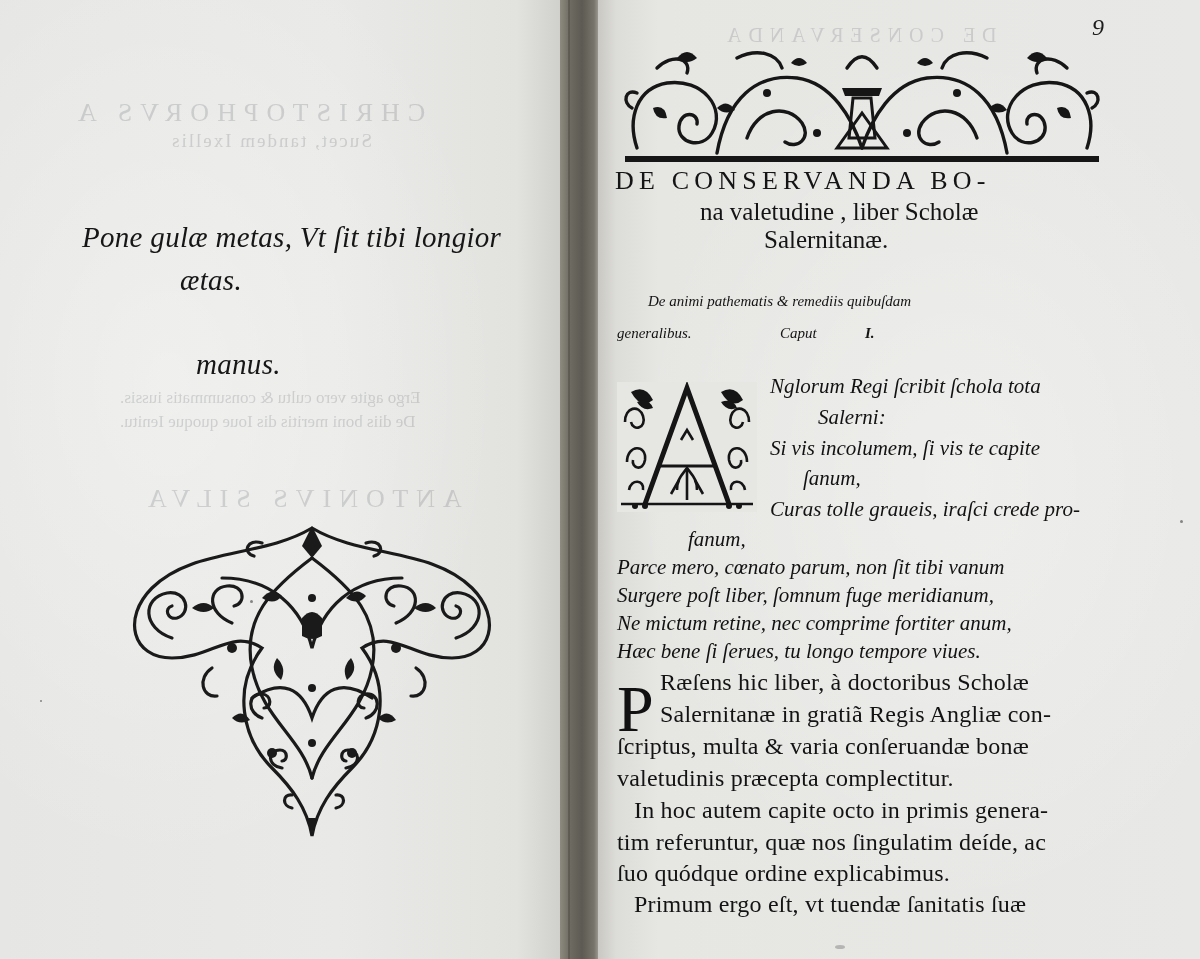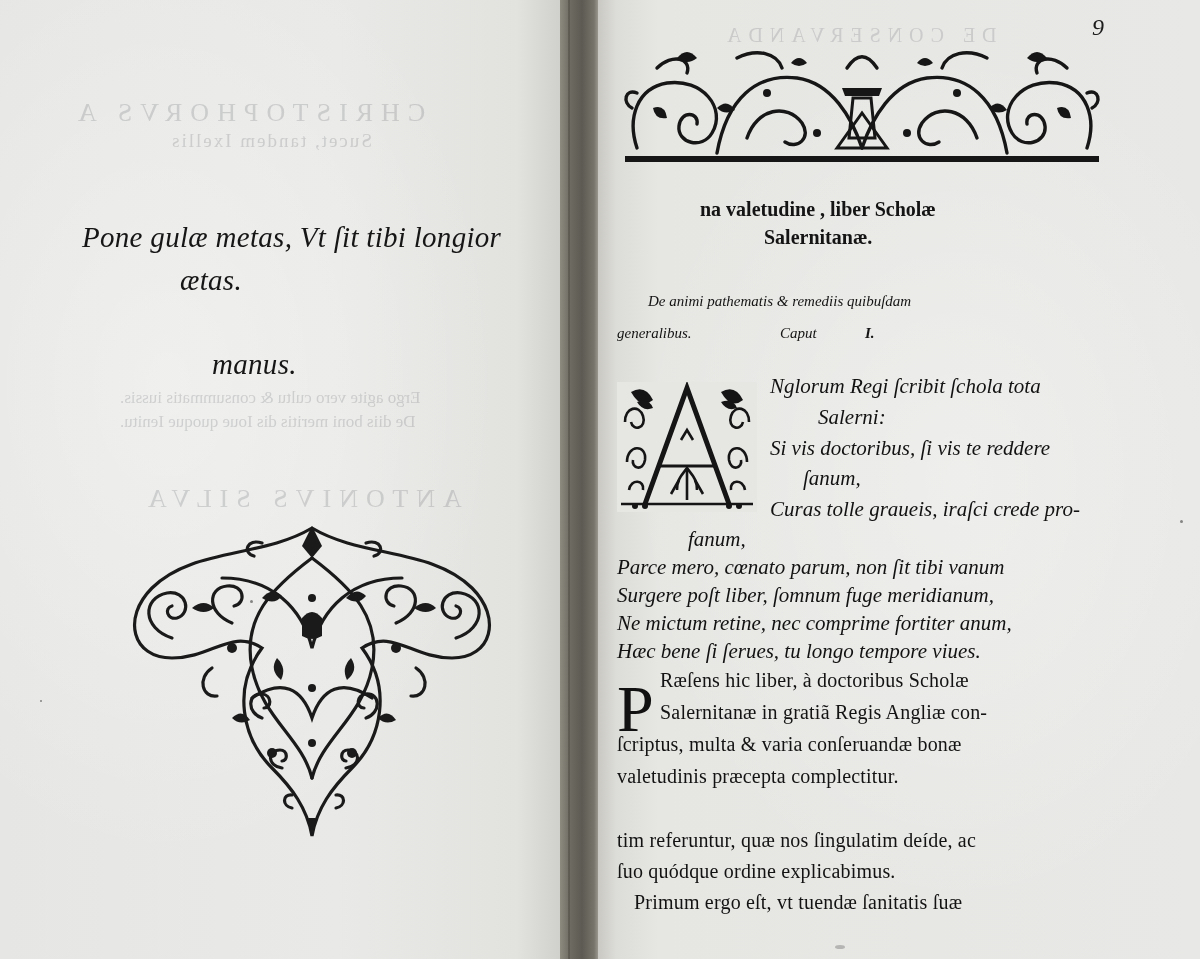--- a/index.html
+++ b/index.html
@@ -47,55 +47,55 @@
 
   
   .page-number { position: absolute; left: 1092px; top: 14px; font-size: 24px; font-style: italic; color: #1c1c1c; }
   .headpiece { position: absolute; left: 617px; top: 38px; width: 490px; height: 126px; }
 
   .title-caps {
     position: absolute; left: 615px; top: 166px; font-size: 26px; letter-spacing: 5.2px;
     white-space: nowrap; color: #141414;
   }
   .title-line {
-    position: absolute; font-size: 20px; white-space: nowrap; color: #141414; font-weight: bold;
+    position: absolute; font-size: 25px; white-space: nowrap; color: #141414;
   }
   .italic-head {
     position: absolute; font-style: italic; font-size: 15px; white-space: nowrap; color: #141414;
   }
   .initial-box {
     position: absolute; left: 617px; top: 382px; width: 140px; height: 130px;
     background: #e4e4e1;
   }
   .poem-line {
     position: absolute; font-style: italic; font-size: 21px; white-space: nowrap; color: #121212;
   }
   .roman-line {
-    position: absolute; font-size: 20px; white-space: nowrap; color: #131313; letter-spacing: 0.2px;
+    position: absolute; font-size: 24px; white-space: nowrap; color: #131313; letter-spacing: 0.2px;
   }
   .dropcap-p {
     position: absolute; left: 617px; top: 676px; font-size: 66px; line-height: 1; color: #111;
   }
   .speck { position: absolute; background: rgba(50,50,50,0.55); border-radius: 50%; }
 </style>
 </head>
 <body>
 
 <div class="spread">
 
   <div class="page page-left">
     <div class="ghost" style="left:70px; top:98px; font-size:26px; letter-spacing:8px;">CHRISTOPHORVS A</div>
     <div class="ghost" style="left:170px; top:130px; font-size:19px; letter-spacing:2px;">Sucet, tandem Ixellis</div>
     <div class="ghost" style="left:120px; top:388px; font-size:17px; letter-spacing:0;">Ergo agite vero cultu &amp; consummatis iussis.</div>
     <div class="ghost" style="left:120px; top:412px; font-size:17px; letter-spacing:0;">De diis boni meritis dis Ioue quoque Ienitu.</div>
     <div class="ghost" style="left:140px; top:484px; font-size:26px; letter-spacing:8px;">ANTONIVS SILVA</div>
 
     <div class="verse" style="left:62px; top:223px;">Pone gulæ metas, Vt ſit tibi longior</div>
     <div class="verse" style="left:160px; top:266px;">ætas.</div>
-    <div class="verse" style="left:192px; top:350px;">manus.</div>
+    <div class="verse" style="left:176px; top:350px;">manus.</div>
 
     <svg class="ornament-left" viewBox="0 0 404 322">
       <g fill="none" stroke="#1a1a1a" stroke-width="3.2" stroke-linecap="round">
 
         <path d="M200 10 C150 40 80 30 40 70 C10 100 20 140 60 140 C100 140 120 110 150 130 C120 170 130 220 160 250 C180 270 195 290 200 318 C205 290 220 270 240 250 C270 220 280 170 250 130 C280 110 300 140 340 140 C380 140 390 100 360 70 C320 30 250 40 200 10 Z"></path>
 
         <path d="M60 120 C30 110 30 80 55 75 C75 72 80 95 65 100 C55 102 52 90 60 88"></path>
         <path d="M344 120 C374 110 374 80 349 75 C329 72 324 95 339 100 C349 102 352 90 344 88"></path>
         <path d="M120 105 C95 95 95 70 115 68 C132 66 135 85 122 88"></path>
         <path d="M284 105 C309 95 309 70 289 68 C272 66 269 85 282 88"></path>
@@ -180,20 +180,21 @@
         <circle cx="340" cy="55" r="4"></circle>
       <circle cx="200" cy="95" r="4"></circle>
         <circle cx="290" cy="95" r="4"></circle>
       <path d="M440 70 q12 -4 14 10 q-12 2 -14 -10z"></path>
       <path d="M36 70 q12 -4 14 10 q-12 2 -14 -10z"></path>
       <path d="M300 25 q8 -10 16 0 q-8 6 -16 0z"></path>
       <path d="M174 25 q8 -10 16 0 q-8 6 -16 0z"></path>
     </g>
   </svg>
 
+  <div class="title-caps">DE CONSERVANDA BO-</div>
   <div class="title-line" style="left:700px; top:198px;">na valetudine , liber Scholæ</div>
   <div class="title-line" style="left:764px; top:226px;">Salernitanæ.</div>
 
   <div class="italic-head" style="left:648px; top:293px;">De animi pathematis &amp; remediis quibuſdam</div>
   <div class="italic-head" style="left:617px; top:325px;">generalibus.</div>
   <div class="italic-head" style="left:780px; top:325px;text-align:center;">Caput</div>
   <div class="italic-head" style="left:865px; top:325px; font-weight:bold;">I.</div>
 
   <svg class="initial-box" viewBox="0 0 140 130">
     <rect x="0" y="0" width="140" height="130" fill="#e6e6e3"></rect>
@@ -219,33 +220,34 @@
       <path d="M104 20 q6 10 16 6 q-4 -10 -16 -6z"></path>
       <circle cx="18" cy="124" r="3"></circle>
         <circle cx="28" cy="124" r="3"></circle>
       <circle cx="112" cy="124" r="3"></circle>
         <circle cx="122" cy="124" r="3"></circle>
     </g>
   </svg>
 
   <div class="poem-line" style="left:770px; top:374px;">Nglorum Regi ſcribit ſchola tota</div>
   <div class="poem-line" style="left:818px; top:405px;">Salerni:</div>
-  <div class="poem-line" style="left:770px; top:436px;">Si vis doctoribus, ſi vis te reddere</div>
+  <div class="poem-line" style="left:770px; top:436px;">Si vis incolumem, ſi vis te capite</div>
   <div class="poem-line" style="left:803px; top:466px;">ſanum,</div>
   <div class="poem-line" style="left:770px; top:497px;">Curas tolle graueis, iraſci crede pro-</div>
   <div class="poem-line" style="left:688px; top:527px;">fanum,</div>
   <div class="poem-line" style="left:617px; top:555px;">Parce mero, cœnato parum, non ſit tibi vanum</div>
   <div class="poem-line" style="left:617px; top:583px;">Surgere poſt liber, ſomnum fuge meridianum,</div>
   <div class="poem-line" style="left:617px; top:611px;">Ne mictum retine, nec comprime fortiter anum,</div>
   <div class="poem-line" style="left:617px; top:639px;">Hæc bene ſi ſerues, tu longo tempore viues.</div>
 
   <div class="dropcap-p">P</div>
   <div class="roman-line" style="left:660px; top:669px;">Ræſens hic liber, à doctoribus Scholæ</div>
   <div class="roman-line" style="left:660px; top:701px;">Salernitanæ in gratiã Regis Angliæ con-</div>
   <div class="roman-line" style="left:617px; top:733px;">ſcriptus, multa &amp; varia conſeruandæ bonæ</div>
   <div class="roman-line" style="left:617px; top:765px;">valetudinis præcepta complectitur.</div>
+  <div class="roman-line" style="left:634px; top:797px;">In hoc autem capite octo in primis genera-</div>
   <div class="roman-line" style="left:617px; top:829px;">tim referuntur, quæ nos ſingulatim deíde, ac</div>
   <div class="roman-line" style="left:617px; top:860px;">ſuo quódque ordine explicabimus.</div>
   <div class="roman-line" style="left:634px; top:891px;">Primum ergo eſt, vt tuendæ ſanitatis ſuæ</div>
 
   <div class="speck" style="left:835px; top:945px; width:10px; height:4px; opacity:.5;"></div>
   <div class="speck" style="left:1180px; top:520px; width:3px; height:3px;"></div>
 </div>
 
 </body></html>

